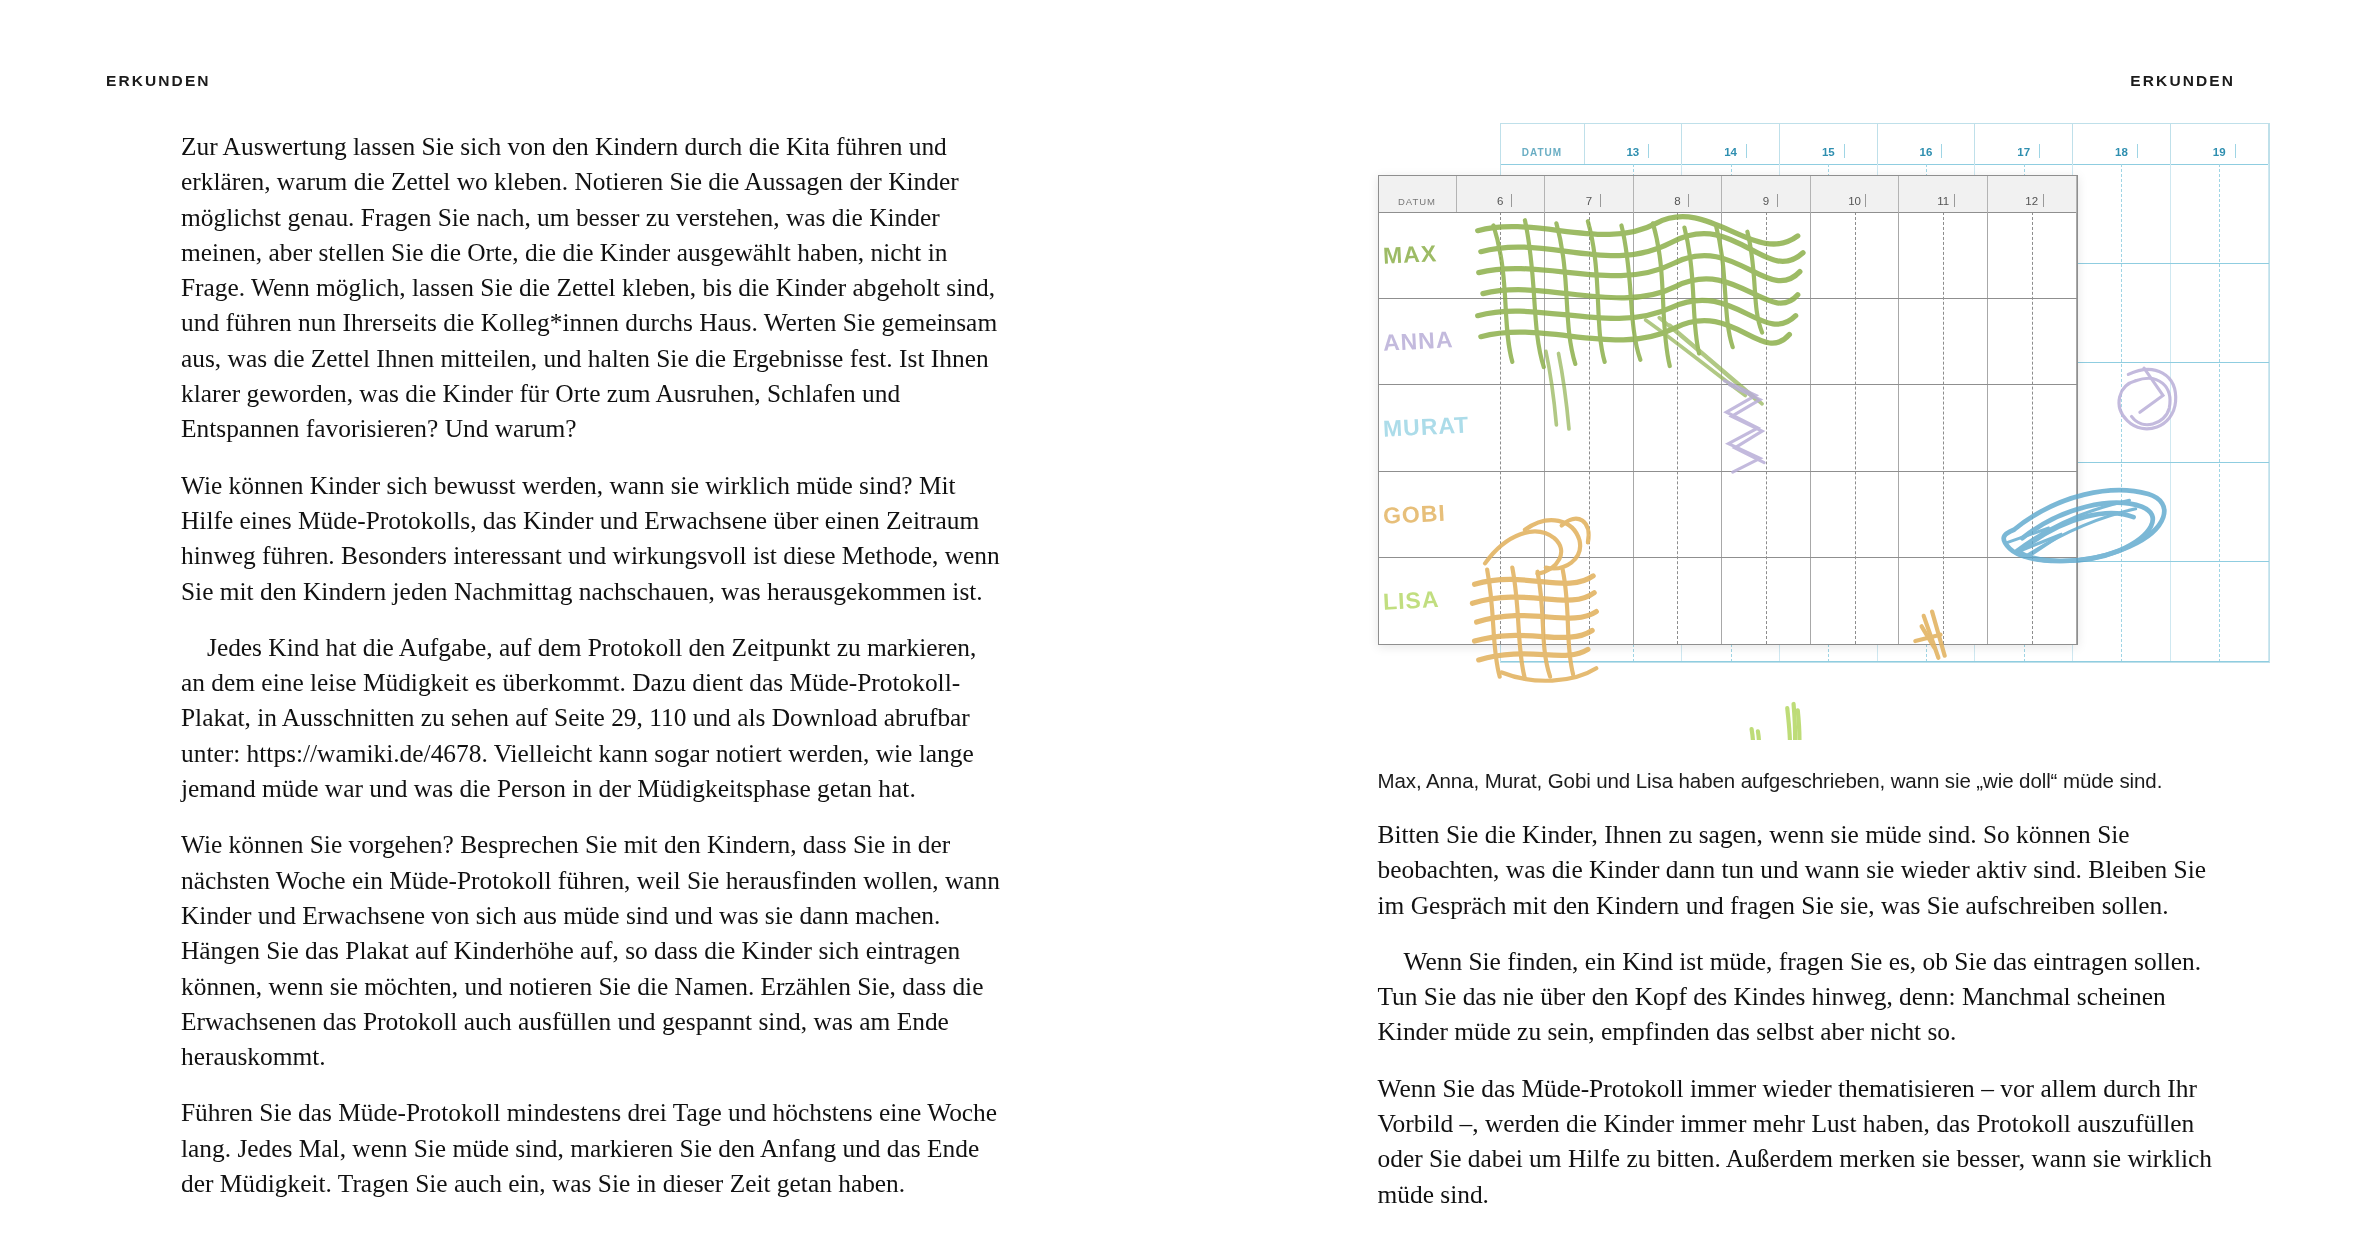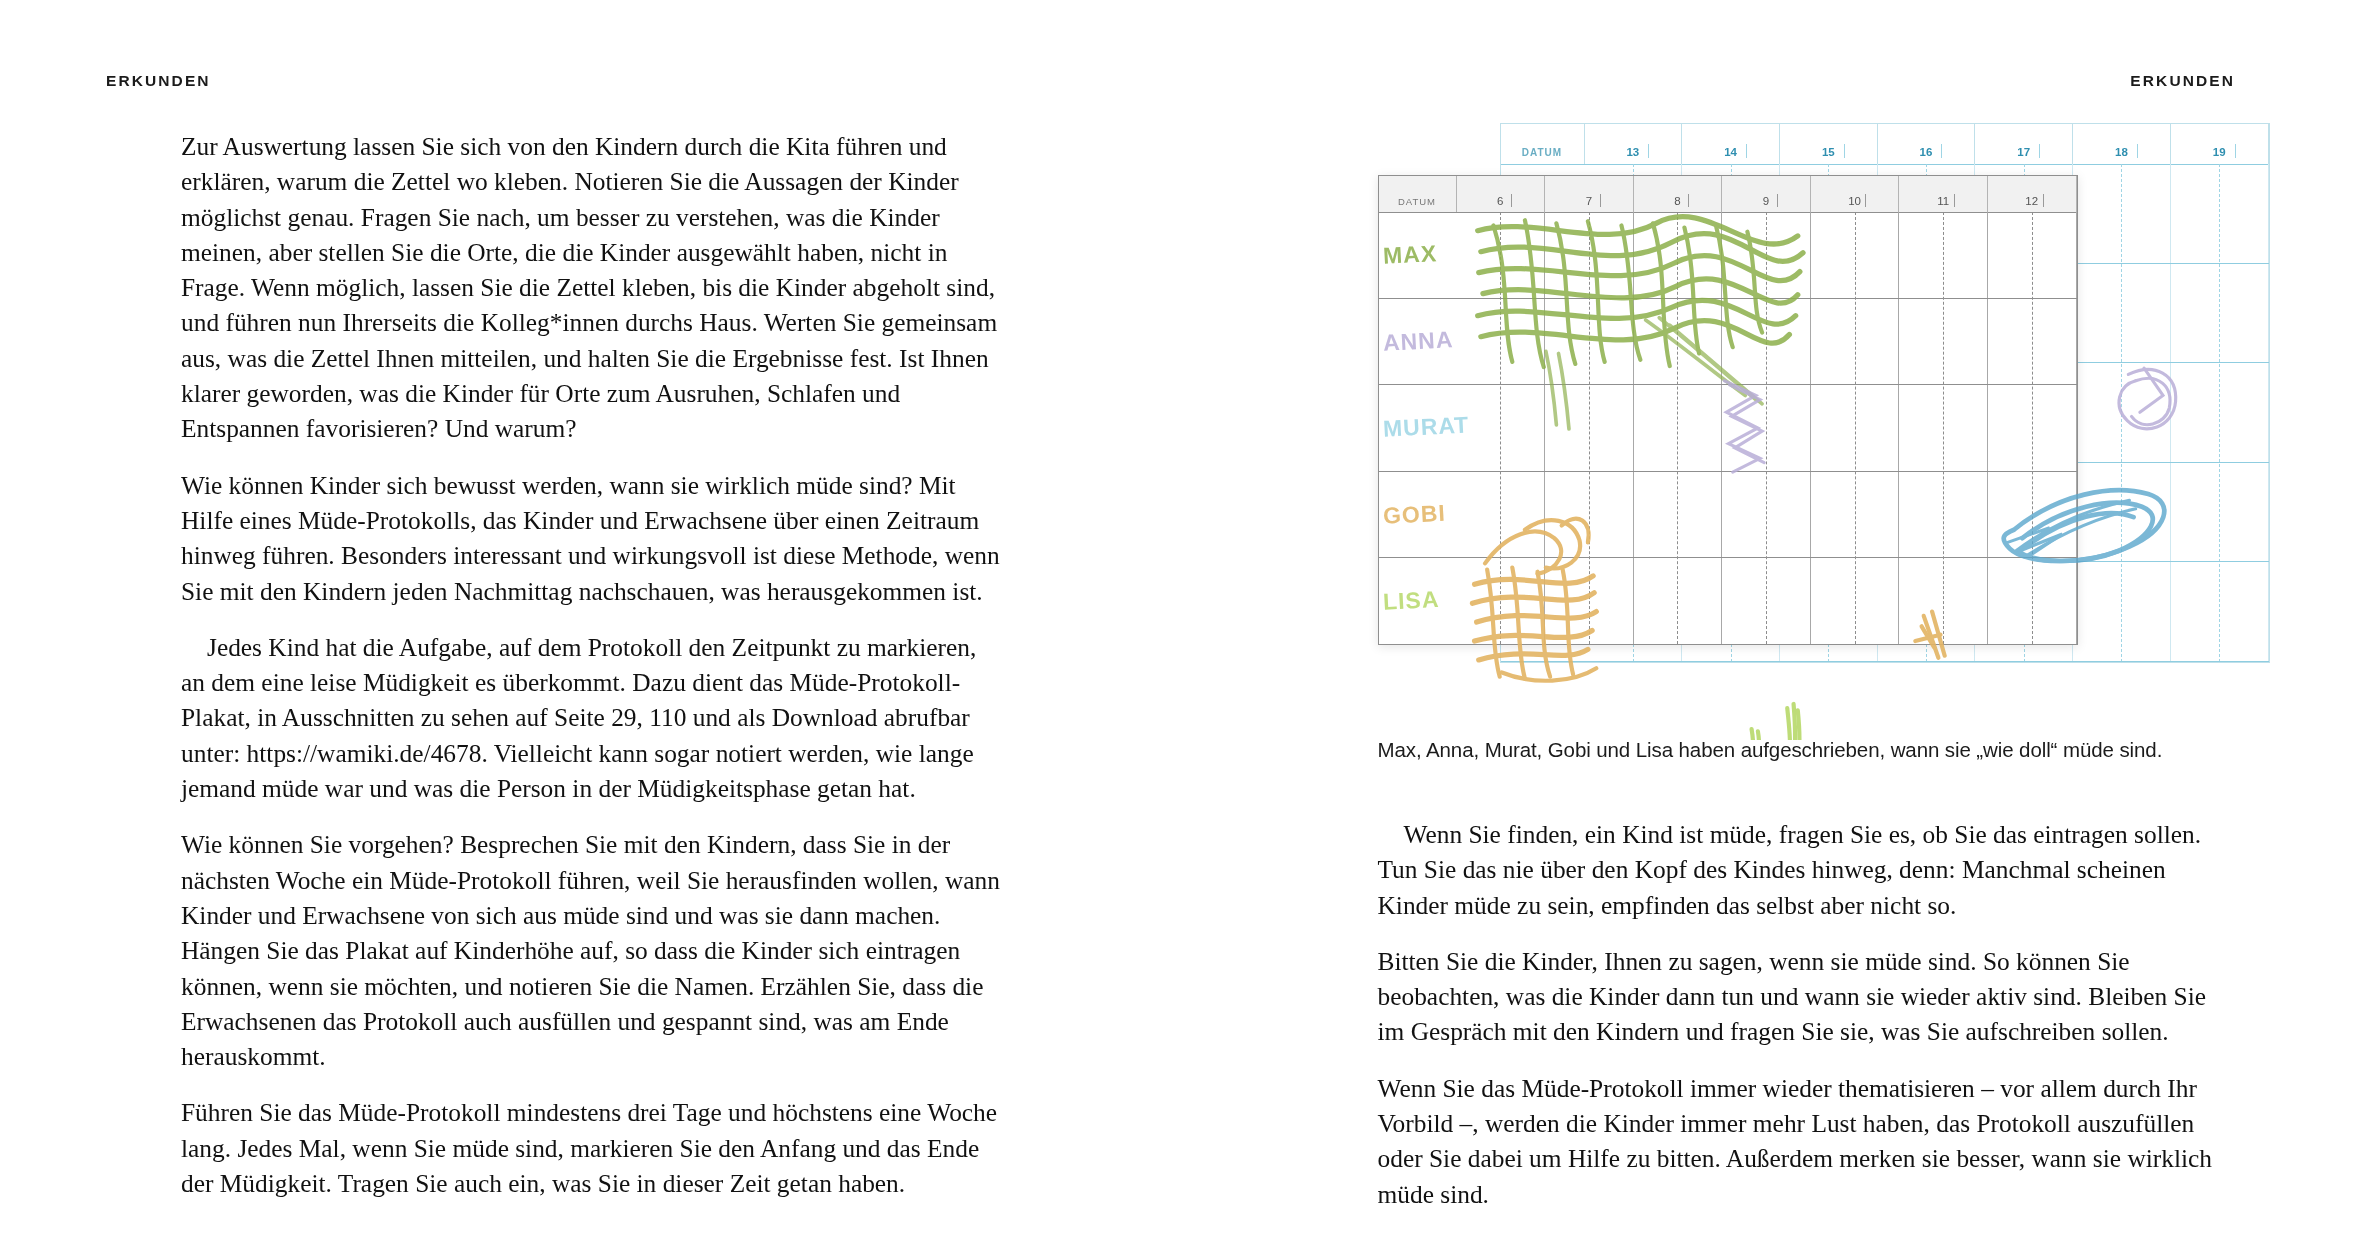--- a/index.html
+++ b/index.html
@@ -89,21 +89,21 @@
     font-size: 22px;
     color: #1b1b1b;
   }
   .folio span { margin-left: -28px; display: inline-block; }
   .page.right .folio span { margin-left: 0; }
 
   
   .caption {
     position: absolute;
     left: 1398px;
-    top: 738px;
+    top: 769px;
     width: 880px;
     font-family: "Liberation Sans", sans-serif;
     font-size: 20.5px;
     color: #1b1b1b;
     letter-spacing: -0.1px;
   }
 
   
   .photo {
     position: absolute;
@@ -555,21 +555,21 @@
           <path d="M400 572 C402 592,402 610,400 620"></path>
           <path d="M356 590 C358 602,358 610,356 616"></path>
           <path d="M362 592 C364 604,363 612,361 618"></path>
         </g>
       </svg>
     </div>
 
     <div class="caption" style="left: 190px;">Max, Anna, Murat, Gobi und Lisa haben aufgeschrieben, wann sie „wie doll“ müde sind.</div>
 
     <div class="col-right" style="left: 190px;">
+      <p class="body">Bitten Sie die Kinder, Ihnen zu sagen, wenn sie müde sind. So können Sie beobachten, was die Kinder dann tun und wann sie wieder aktiv sind. Bleiben Sie im Gespräch mit den Kindern und fragen Sie sie, was Sie aufschreiben sollen.</p>
+
       <p class="body"><span class="ind"></span><span>Wenn Sie finden, ein Kind ist müde, fragen Sie es, ob Sie das eintragen sollen. Tun Sie das nie über den Kopf des Kindes hinweg, denn: Manchmal scheinen Kinder müde zu sein, empfinden das selbst aber nicht so.</span></p>
-
-      <p class="body">Bitten Sie die Kinder, Ihnen zu sagen, wenn sie müde sind. So können Sie beobachten, was die Kinder dann tun und wann sie wieder aktiv sind. Bleiben Sie im Gespräch mit den Kindern und fragen Sie sie, was Sie aufschreiben sollen.</p>
 
       <p class="body">Wenn Sie das Müde-Protokoll immer wieder thematisieren – vor allem durch Ihr Vorbild –, werden die Kinder immer mehr Lust haben, das Protokoll auszufüllen oder Sie dabei um Hilfe zu bitten. Außerdem merken sie besser, wann sie wirklich müde sind.</p>
     </div>
 
   </div>
 </div>
 
 </body></html>

